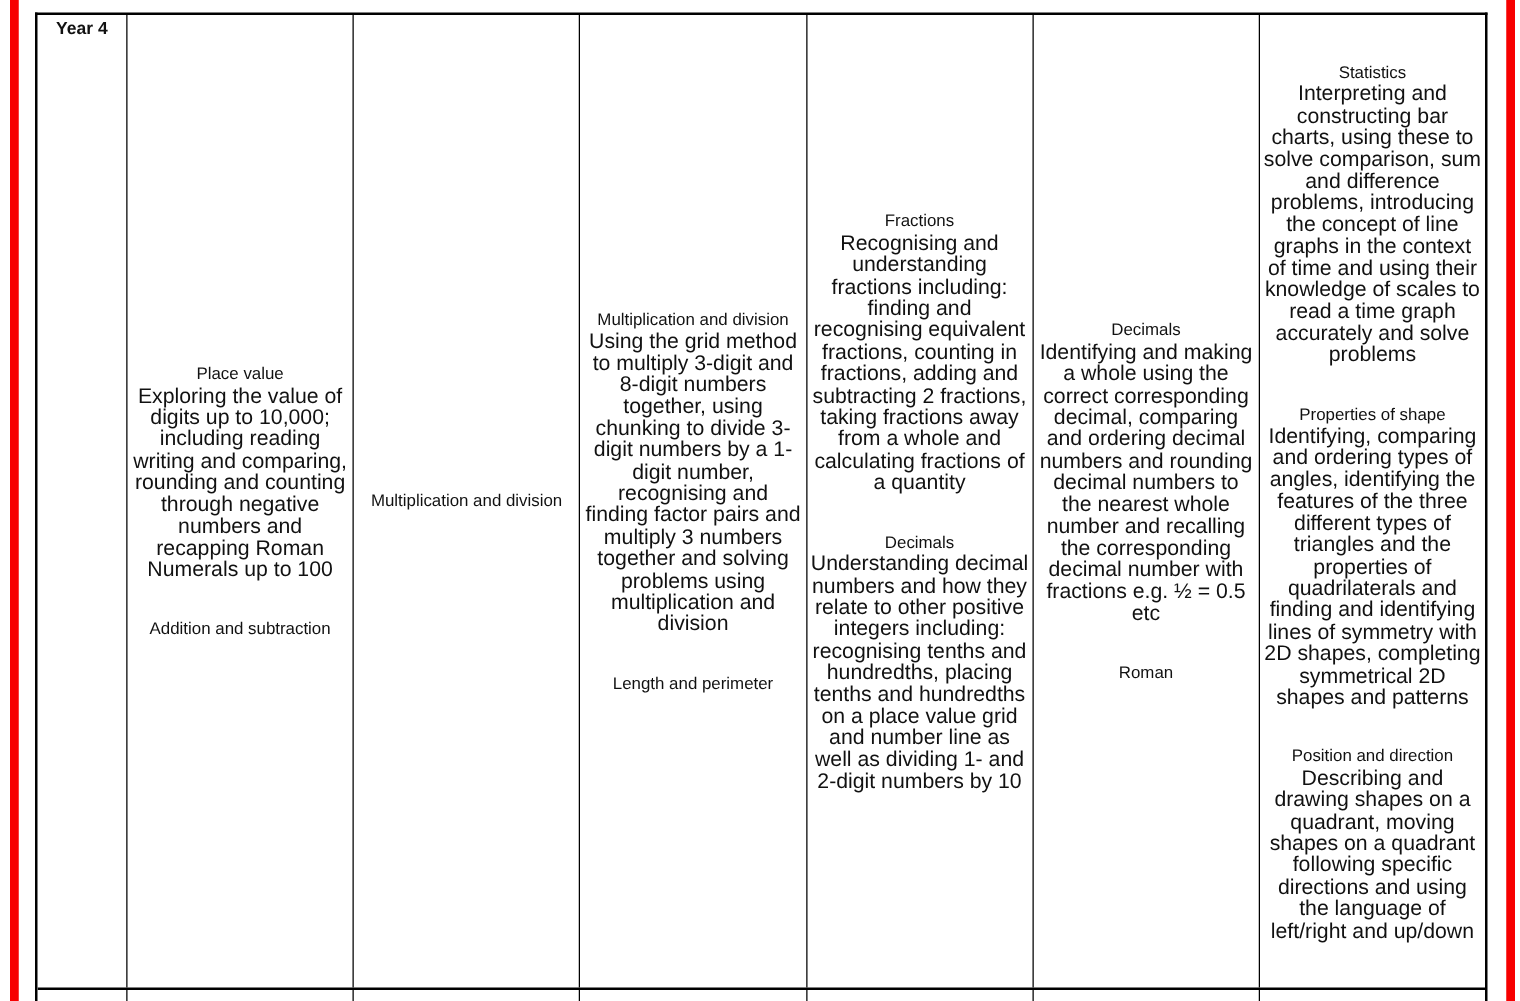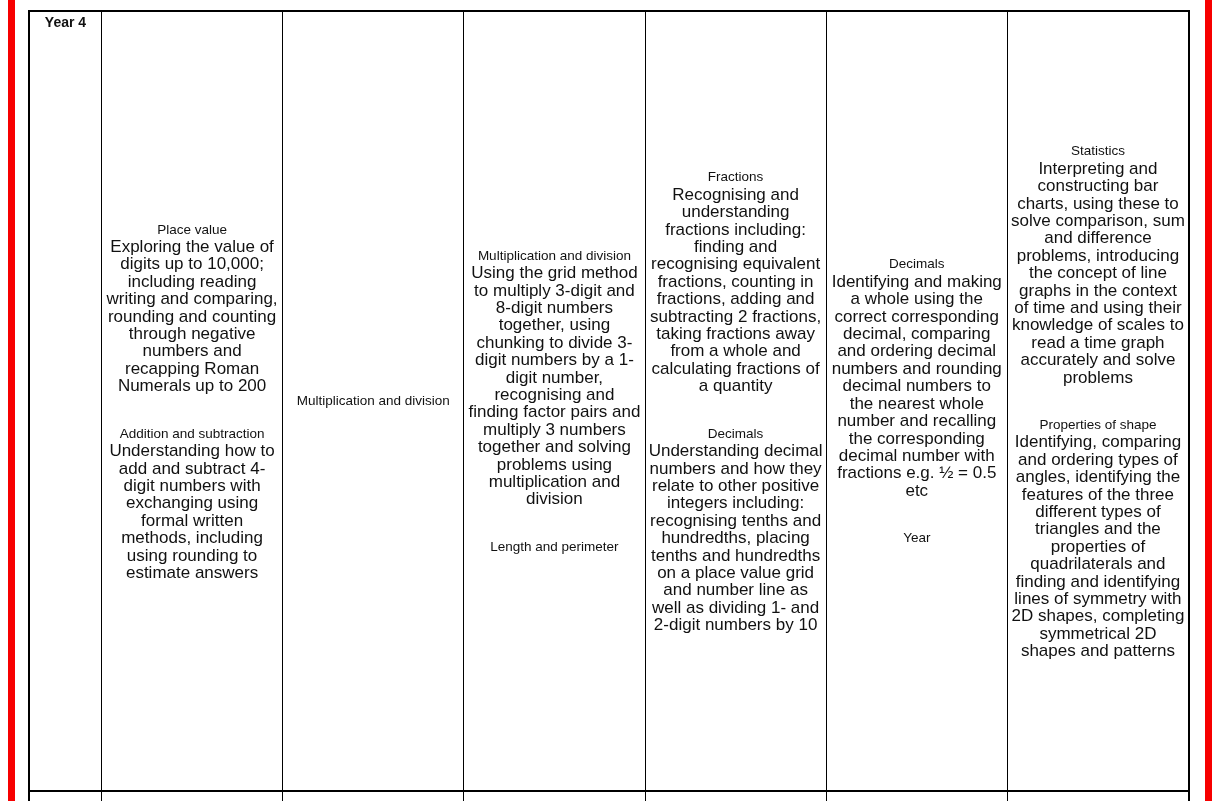--- a/index.html
+++ b/index.html
@@ -60,25 +60,24 @@
 <div class="curriculum-table">
   <div class="row main">
 
     <div class="cell label-cell">
       <span class="year-label">Year 4</span>
     </div>
 
     <div class="cell">
       <div class="section">
         <div class="topic-heading">Place value</div>
-        <div class="topic-body">Exploring the value of digits up to 10,000; including reading writing and comparing, rounding and counting through negative numbers and recapping Roman Numerals up to 200</div>
+        <div class="topic-body">Exploring the value of digits up to 10,000; including reading writing and comparing, rounding and counting through negative numbers and recapping Roman Numerals up to 100</div>
       </div>
       <div class="section">
         <div class="topic-heading">Addition and subtraction</div>
-        <div class="topic-body">Understanding how to add and subtract 4-digit numbers with exchanging using formal written methods, including using rounding to estimate answers</div>
       </div>
     </div>
 
     <div class="cell">
       <div class="section">
         <div class="topic-heading">Multiplication and division</div>
       </div>
     </div>
 
     <div class="cell">
@@ -101,32 +100,36 @@
         <div class="topic-body">Understanding decimal numbers and how they relate to other positive integers including: recognising tenths and hundredths, placing tenths and hundredths on a place value grid and number line as well as dividing 1- and 2-digit numbers by 10</div>
       </div>
     </div>
 
     <div class="cell">
       <div class="section">
         <div class="topic-heading">Decimals</div>
         <div class="topic-body">Identifying and making a whole using the correct corresponding decimal, comparing and ordering decimal numbers and rounding decimal numbers to the nearest whole number and recalling the corresponding decimal number with fractions e.g. ½ = 0.5 etc</div>
       </div>
       <div class="section">
-        <div class="topic-heading">Year</div>
+        <div class="topic-heading">Roman</div>
       </div>
     </div>
 
     <div class="cell">
       <div class="section">
         <div class="topic-heading">Statistics</div>
         <div class="topic-body">Interpreting and constructing bar charts, using these to solve comparison, sum and difference problems, introducing the concept of line graphs in the context of time and using their knowledge of scales to read a time graph accurately and solve problems</div>
       </div>
       <div class="section">
         <div class="topic-heading">Properties of shape</div>
         <div class="topic-body">Identifying, comparing and ordering types of angles, identifying the features of the three different types of triangles and the properties of quadrilaterals and finding and identifying lines of symmetry with 2D shapes, completing symmetrical 2D shapes and patterns</div>
+      </div>
+      <div class="section">
+        <div class="topic-heading">Position and direction</div>
+        <div class="topic-body">Describing and drawing shapes on a quadrant, moving shapes on a quadrant following specific directions and using the language of left/right and up/down</div>
       </div>
     </div>
 
   </div>
 
   <div class="row stub">
     <div class="cell label-cell"></div>
     <div class="cell"></div>
     <div class="cell"></div>
     <div class="cell"></div>

